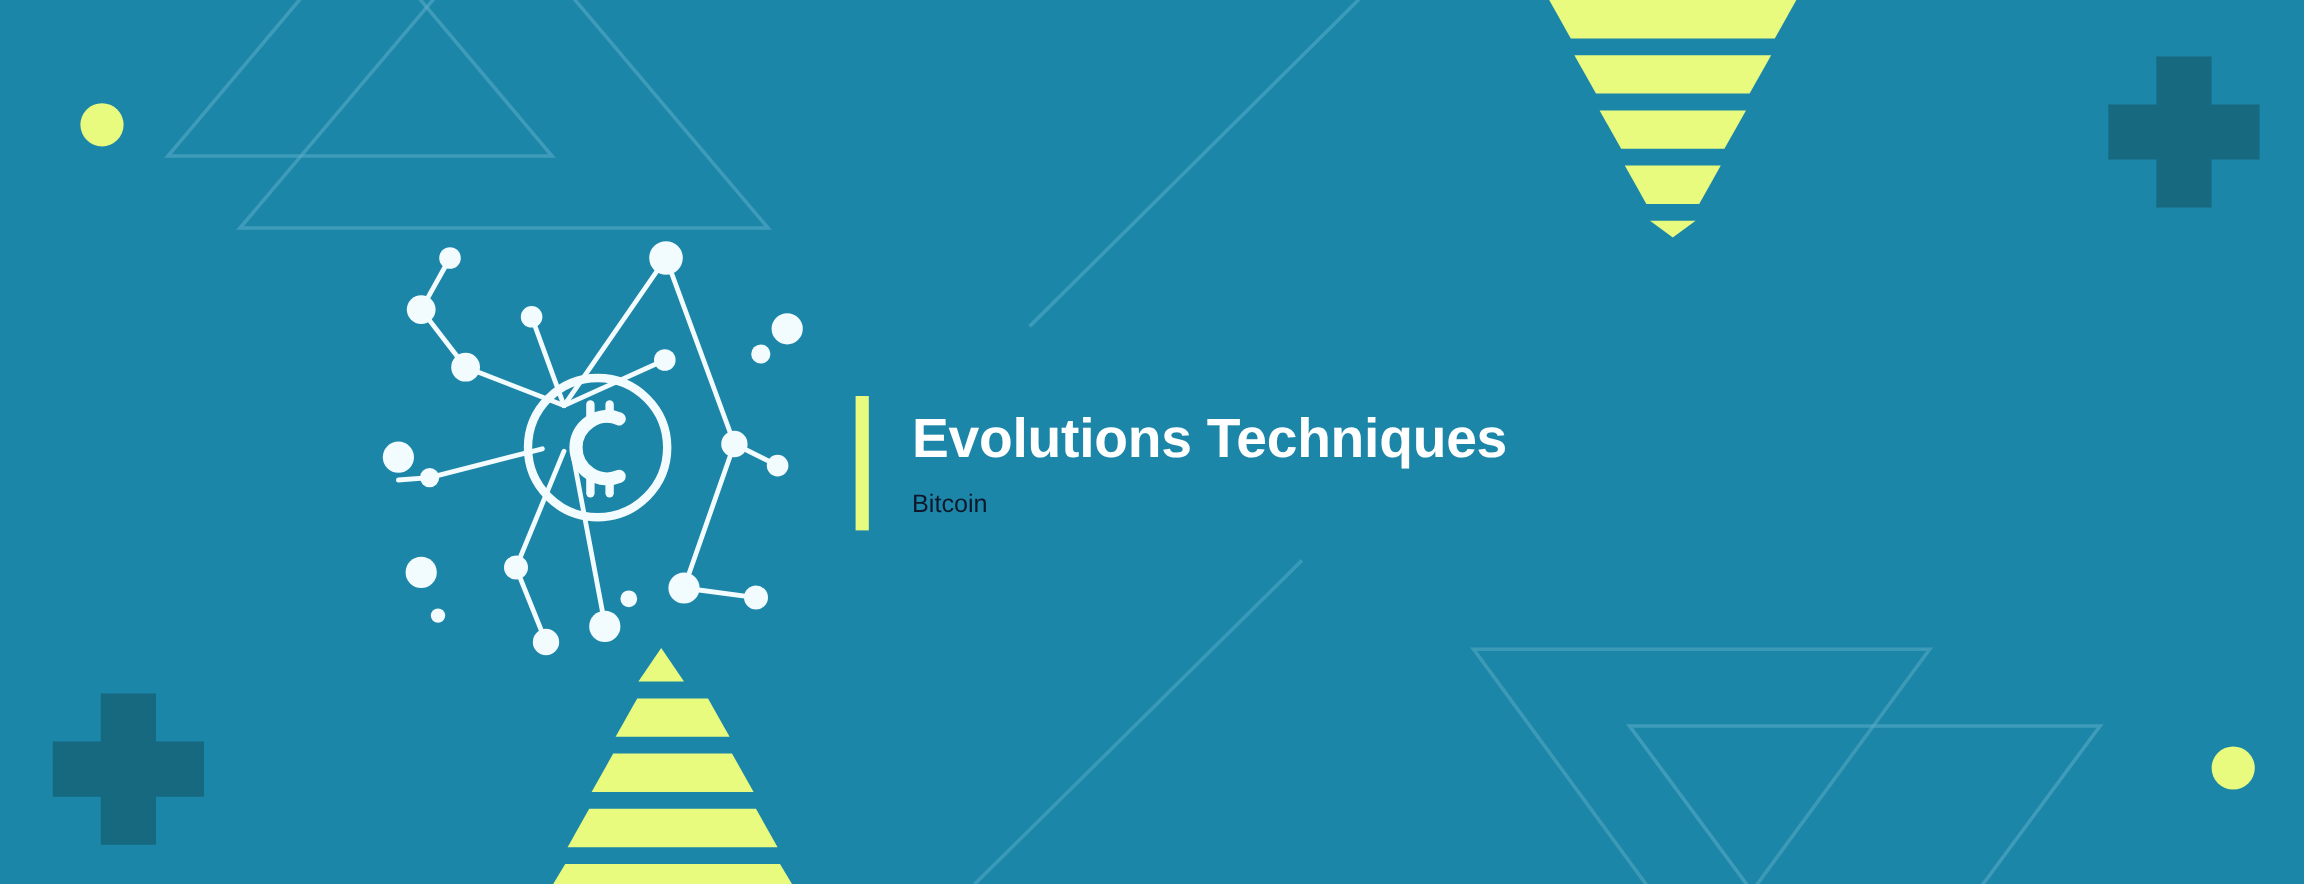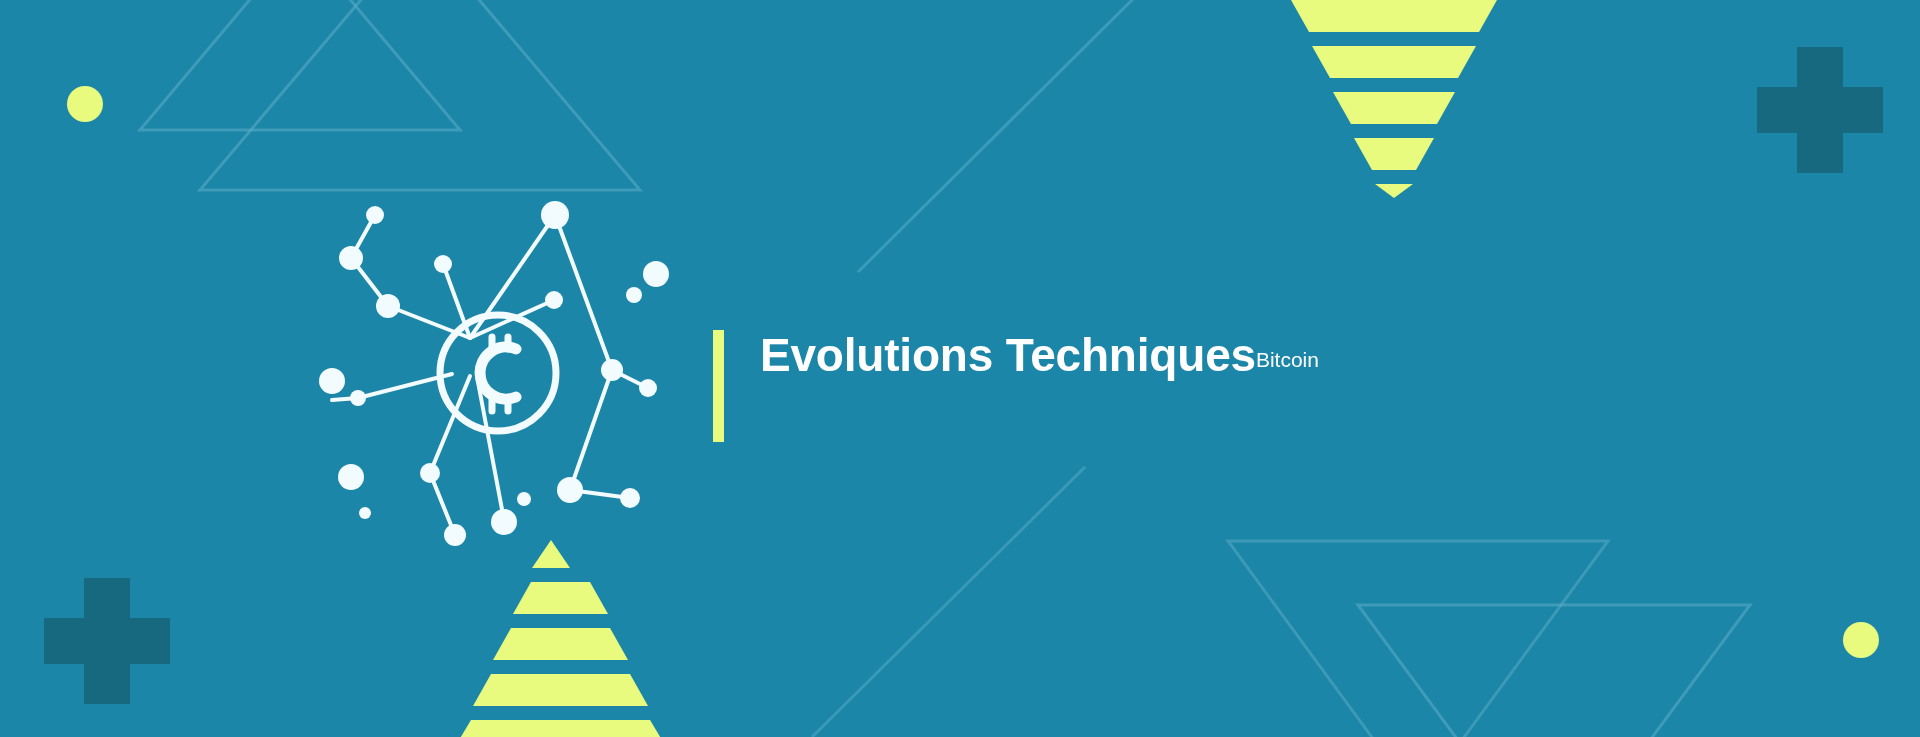--- a/index.html
+++ b/index.html
@@ -32,33 +32,33 @@
   }
   #accent-bar {
     width:11px;
     min-height:112px;
     background:#e8fb7f;
     flex:none;
   }
   #text-block {
     padding-left:36px;
     display:flex;
-    flex-direction:row;
+    flex-direction:column;
     justify-content:center;
   }
   #title {
     color:#ffffff;
     font-size:46px;
     font-weight:bold;
     line-height:1.1;
     letter-spacing:-0.2px;
     white-space:nowrap;
   }
   #subtitle {
-    color:#ffffff;
+    color:#0f172a;
     font-size:21px;
     font-weight:normal;
     margin-top:18px;
     line-height:1.1;
     white-space:nowrap;
   }
 </style>
 </head>
 <body>
 

